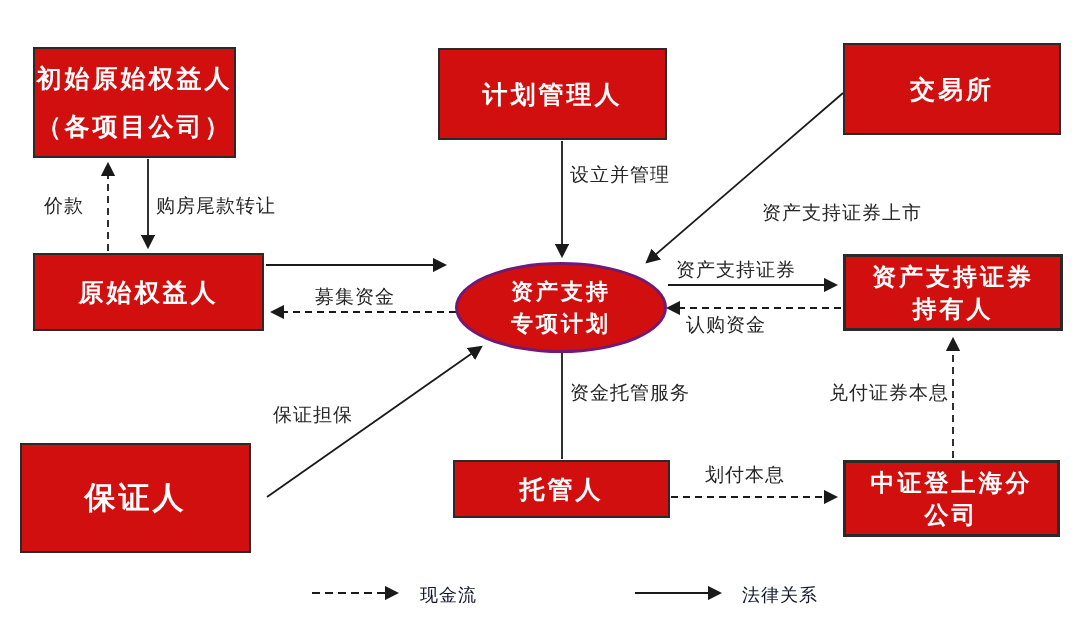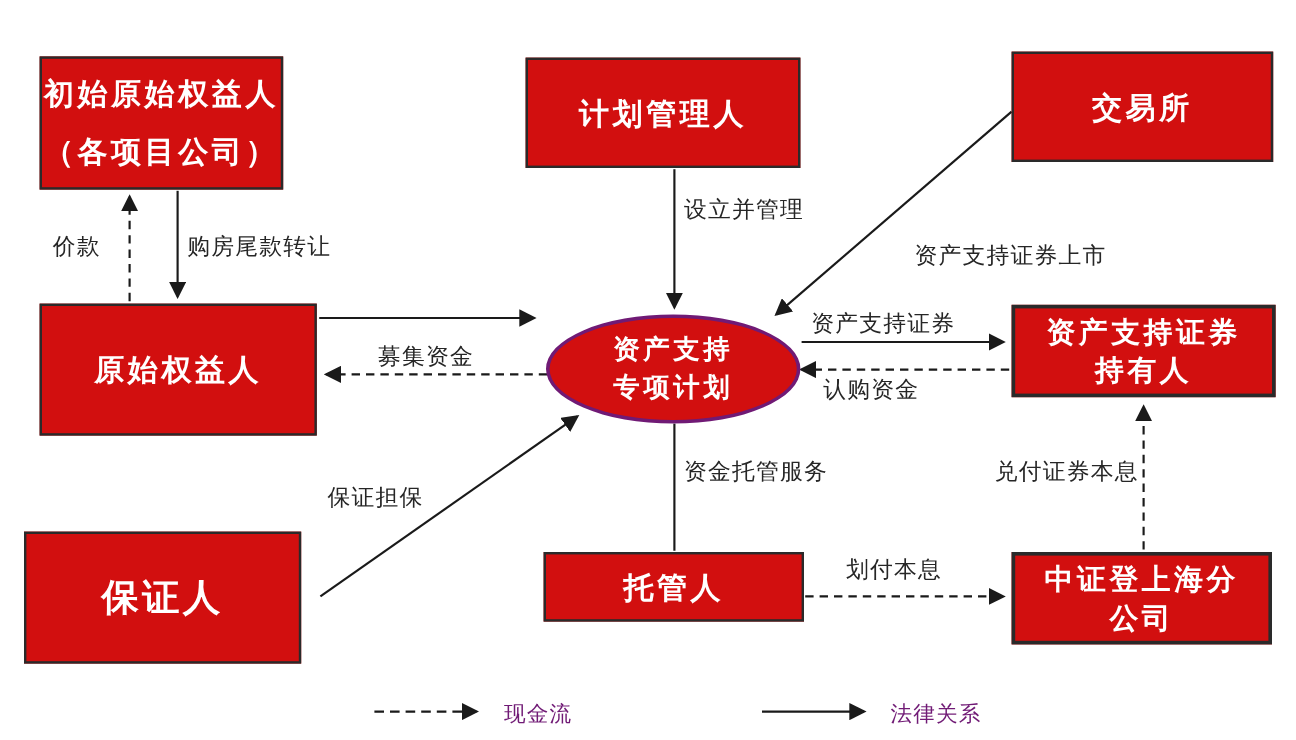--- a/index.html
+++ b/index.html
@@ -15,21 +15,21 @@
     text-align:center;box-sizing:border-box;
     font-family:"DejaVu Serif","Liberation Serif",serif;
   }
   .node .ln{display:block;}
   .ellipse{border-radius:50%;border:3px solid #701a75;}
   .edge-label{
     position:absolute;color:#262626;font-size:19px;white-space:nowrap;
     letter-spacing:1px;font-family:"DejaVu Serif","Liberation Serif",serif;
   }
   .legend-label{
-    position:absolute;color:#701a75;font-size:18px;white-space:nowrap;
+    position:absolute;color:#0f172a;font-size:18px;white-space:nowrap;
     letter-spacing:1px;font-family:"DejaVu Serif","Liberation Serif",serif;
   }
 </style>
 </head>
 <body>
 
 <div class="canvas">
 
   <svg class="wires" viewBox="0 0 1080 617">
     <defs>
@@ -62,21 +62,21 @@
   </div>
 
   <div class="node" style="left:438px;top:48px;width:229px;height:92px;font-size:25px;">
     <span class="ln">计划管理人</span>
   </div>
 
   <div class="node" style="left:843px;top:43px;width:218px;height:92px;font-size:25px;">
     <span class="ln">交易所</span>
   </div>
 
-  <div class="node" style="left:33px;top:253px;width:231px;height:110px;font-size:25px;">
+  <div class="node" style="left:33px;top:253px;width:231px;height:78px;font-size:25px;">
     <span class="ln">原始权益人</span>
   </div>
 
   <div class="node ellipse" style="left:455px;top:262px;width:212px;height:91px;font-size:22px;line-height:1.45;">
     <span class="ln">资产支持</span>
     <span class="ln">专项计划</span>
   </div>
 
   <div class="node" style="left:843px;top:254px;width:220px;height:77px;font-size:24px;line-height:1.3;border-width:3px;">
     <span class="ln">资产支持证券</span>

